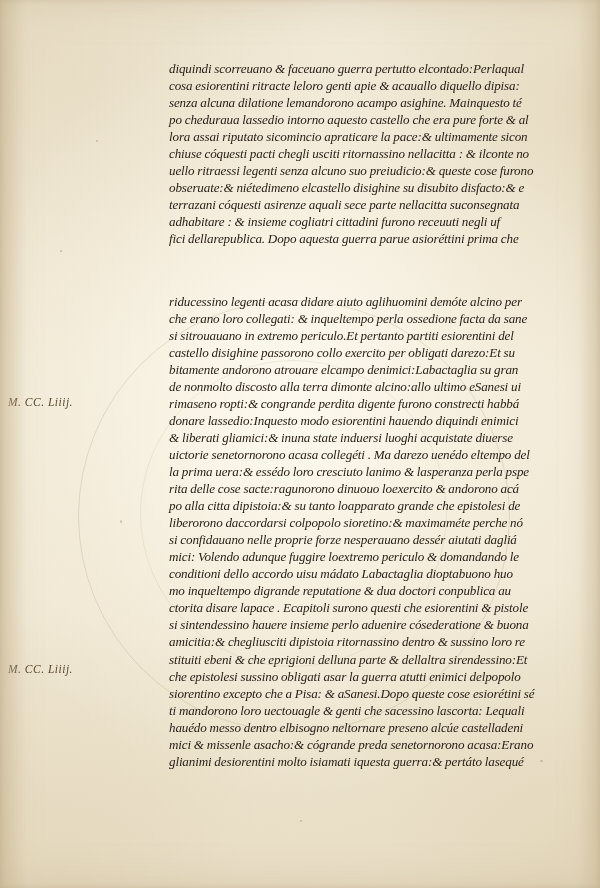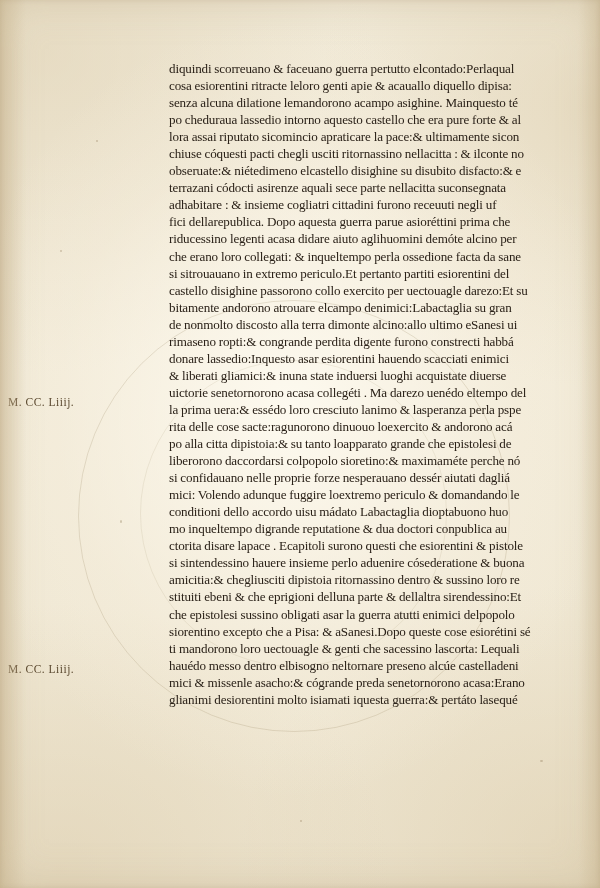--- a/index.html
+++ b/index.html
@@ -6,20 +6,21 @@
     margin: 0;
     padding: 0;
     background: #ffffff;
   }
   #page {
     position: relative;
     width: 600px;
     height: 888px;
     overflow: hidden;
     background: #fef9c3;
+    font-style: italic;
   }
   
   #paper {
     position: absolute;
     inset: 0;
     background:
       radial-gradient(ellipse 70% 55% at 48% 46%, rgba(255,252,243,0.85) 0%, rgba(247,240,224,0.35) 55%, rgba(236,226,203,0.0) 80%),
       radial-gradient(ellipse 120% 80% at 8% 6%, rgba(222,208,178,0.55) 0%, rgba(222,208,178,0.0) 45%),
       radial-gradient(ellipse 100% 70% at 98% 12%, rgba(219,203,170,0.5) 0%, rgba(219,203,170,0.0) 45%),
       radial-gradient(ellipse 110% 60% at 10% 98%, rgba(221,206,175,0.55) 0%, rgba(221,206,175,0.0) 50%),
@@ -111,32 +112,33 @@
   <div class="speck" style="left:300px; top:820px; width:2px; height:2px;"></div>
   <div class="speck" style="left:60px; top:250px; width:2px; height:2px;"></div>
 
   <div id="textblock">
       <span class="line" style="display: block; transform-origin: left top; transform: scaleX(1); width: 408px;">diquindi scorreuano &amp; faceuano guerra pertutto elcontado:Perlaqual</span>
       <span class="line" style="display: block; transform-origin: left top; transform: scaleX(1); width: 408px;">cosa esiorentini ritracte leloro genti apie &amp; acauallo diquello dipisa:</span>
       <span class="line" style="display: block; transform-origin: left top; transform: scaleX(1); width: 408px;">senza alcuna dilatione lemandorono acampo asighine. Mainquesto té</span>
       <span class="line" style="display: block; transform-origin: left top; transform: scaleX(1); width: 408px;">po cheduraua lassedio intorno aquesto castello che era pure forte &amp; al</span>
       <span class="line" style="display: block; transform-origin: left top; transform: scaleX(1); width: 408px;">lora assai riputato sicomincio apraticare la pace:&amp; ultimamente sicon</span>
       <span class="line" style="display: block; transform-origin: left top; transform: scaleX(1); width: 408px;">chiuse cóquesti pacti chegli usciti ritornassino nellacitta : &amp; ilconte no</span>
+      <span class="line" style="display: block; transform-origin: left top; transform: scaleX(1); width: 408px;">uello ritraessi legenti senza alcuno suo preiudicio:&amp; queste cose furono</span>
       <span class="line" style="display: block; transform-origin: left top; transform: scaleX(1); width: 408px;">obseruate:&amp; niétedimeno elcastello disighine su disubito disfacto:&amp; e</span>
-      <span class="line" style="display: block; transform-origin: left top; transform: scaleX(1); width: 408px;">terrazani códocti asirenze aquali sece parte nellacitta suconsegnata</span>
+      <span class="line" style="display: block; transform-origin: left top; transform: scaleX(1); width: 408px;">terrazani cóquesti asirenze aquali sece parte nellacitta suconsegnata</span>
       <span class="line" style="display: block; transform-origin: left top; transform: scaleX(1); width: 408px;">adhabitare : &amp; insieme cogliatri cittadini furono receuuti negli uf</span>
       <span class="line" style="display: block; transform-origin: left top; transform: scaleX(1); width: 408px;">fici dellarepublica. Dopo aquesta guerra parue asioréttini prima che</span>
-      <span class="line" style="display: block; transform-origin: left top; transform: scaleX(1); width: 408px;">riducessino legenti acasa didare aiuto aglihuomini demóte alcino per</span>
+      <span class="line" style="display: block; transform-origin: left top; transform: scaleX(1); width: 408px; margin-top: 45px;">riducessino legenti acasa didare aiuto aglihuomini demóte alcino per</span>
       <span class="line" style="display: block; transform-origin: left top; transform: scaleX(1); width: 408px;">che erano loro collegati: &amp; inqueltempo perla ossedione facta da sane</span>
       <span class="line" style="display: block; transform-origin: left top; transform: scaleX(1); width: 408px;">si sitrouauano in extremo periculo.Et pertanto partiti esiorentini del</span>
-      <span class="line" style="display: block; transform-origin: left top; transform: scaleX(1); width: 408px;">castello disighine passorono collo exercito per uectouagle darezo:Et su</span>
+      <span class="line" style="display: block; transform-origin: left top; transform: scaleX(1); width: 408px;">castello disighine passorono collo exercito per obligati darezo:Et su</span>
       <span class="line" style="display: block; transform-origin: left top; transform: scaleX(1); width: 408px;">bitamente andorono atrouare elcampo denimici:Labactaglia su gran</span>
       <span class="line" style="display: block; transform-origin: left top; transform: scaleX(1); width: 408px;">de nonmolto discosto alla terra dimonte alcino:allo ultimo eSanesi ui</span>
       <span class="line" style="display: block; transform-origin: left top; transform: scaleX(1); width: 408px;">rimaseno ropti:&amp; congrande perdita digente furono constrecti habbá</span>
-      <span class="line" style="display: block; transform-origin: left top; transform: scaleX(1); width: 408px;">donare lassedio:Inquesto asar esiorentini hauendo scacciati enimici</span>
+      <span class="line" style="display: block; transform-origin: left top; transform: scaleX(1); width: 408px;">donare lassedio:Inquesto modo esiorentini hauendo diquindi enimici</span>
       <span class="line" style="display: block; transform-origin: left top; transform: scaleX(1); width: 408px;">&amp; liberati gliamici:&amp; inuna state induersi luoghi acquistate diuerse</span>
       <span class="line" style="display: block; transform-origin: left top; transform: scaleX(1); width: 408px;">uictorie senetornorono acasa collegéti . Ma darezo uenédo eltempo del</span>
       <span class="line" style="display: block; transform-origin: left top; transform: scaleX(1); width: 408px;">la prima uera:&amp; essédo loro cresciuto lanimo &amp; lasperanza perla pspe</span>
       <span class="line" style="display: block; transform-origin: left top; transform: scaleX(1); width: 408px;">rita delle cose sacte:ragunorono dinuouo loexercito &amp; andorono acá</span>
       <span class="line" style="display: block; transform-origin: left top; transform: scaleX(1); width: 408px;">po alla citta dipistoia:&amp; su tanto loapparato grande che epistolesi de</span>
       <span class="line" style="display: block; transform-origin: left top; transform: scaleX(1); width: 408px;">liberorono daccordarsi colpopolo sioretino:&amp; maximaméte perche nó</span>
       <span class="line" style="display: block; transform-origin: left top; transform: scaleX(1); width: 408px;">si confidauano nelle proprie forze nesperauano dessér aiutati dagliá</span>
       <span class="line" style="display: block; transform-origin: left top; transform: scaleX(1); width: 408px;">mici: Volendo adunque fuggire loextremo periculo &amp; domandando le</span>
       <span class="line" style="display: block; transform-origin: left top; transform: scaleX(1); width: 408px;">conditioni dello accordo uisu mádato Labactaglia dioptabuono huo</span>
       <span class="line" style="display: block; transform-origin: left top; transform: scaleX(1); width: 408px;">mo inqueltempo digrande reputatione &amp; dua doctori conpublica au</span>

